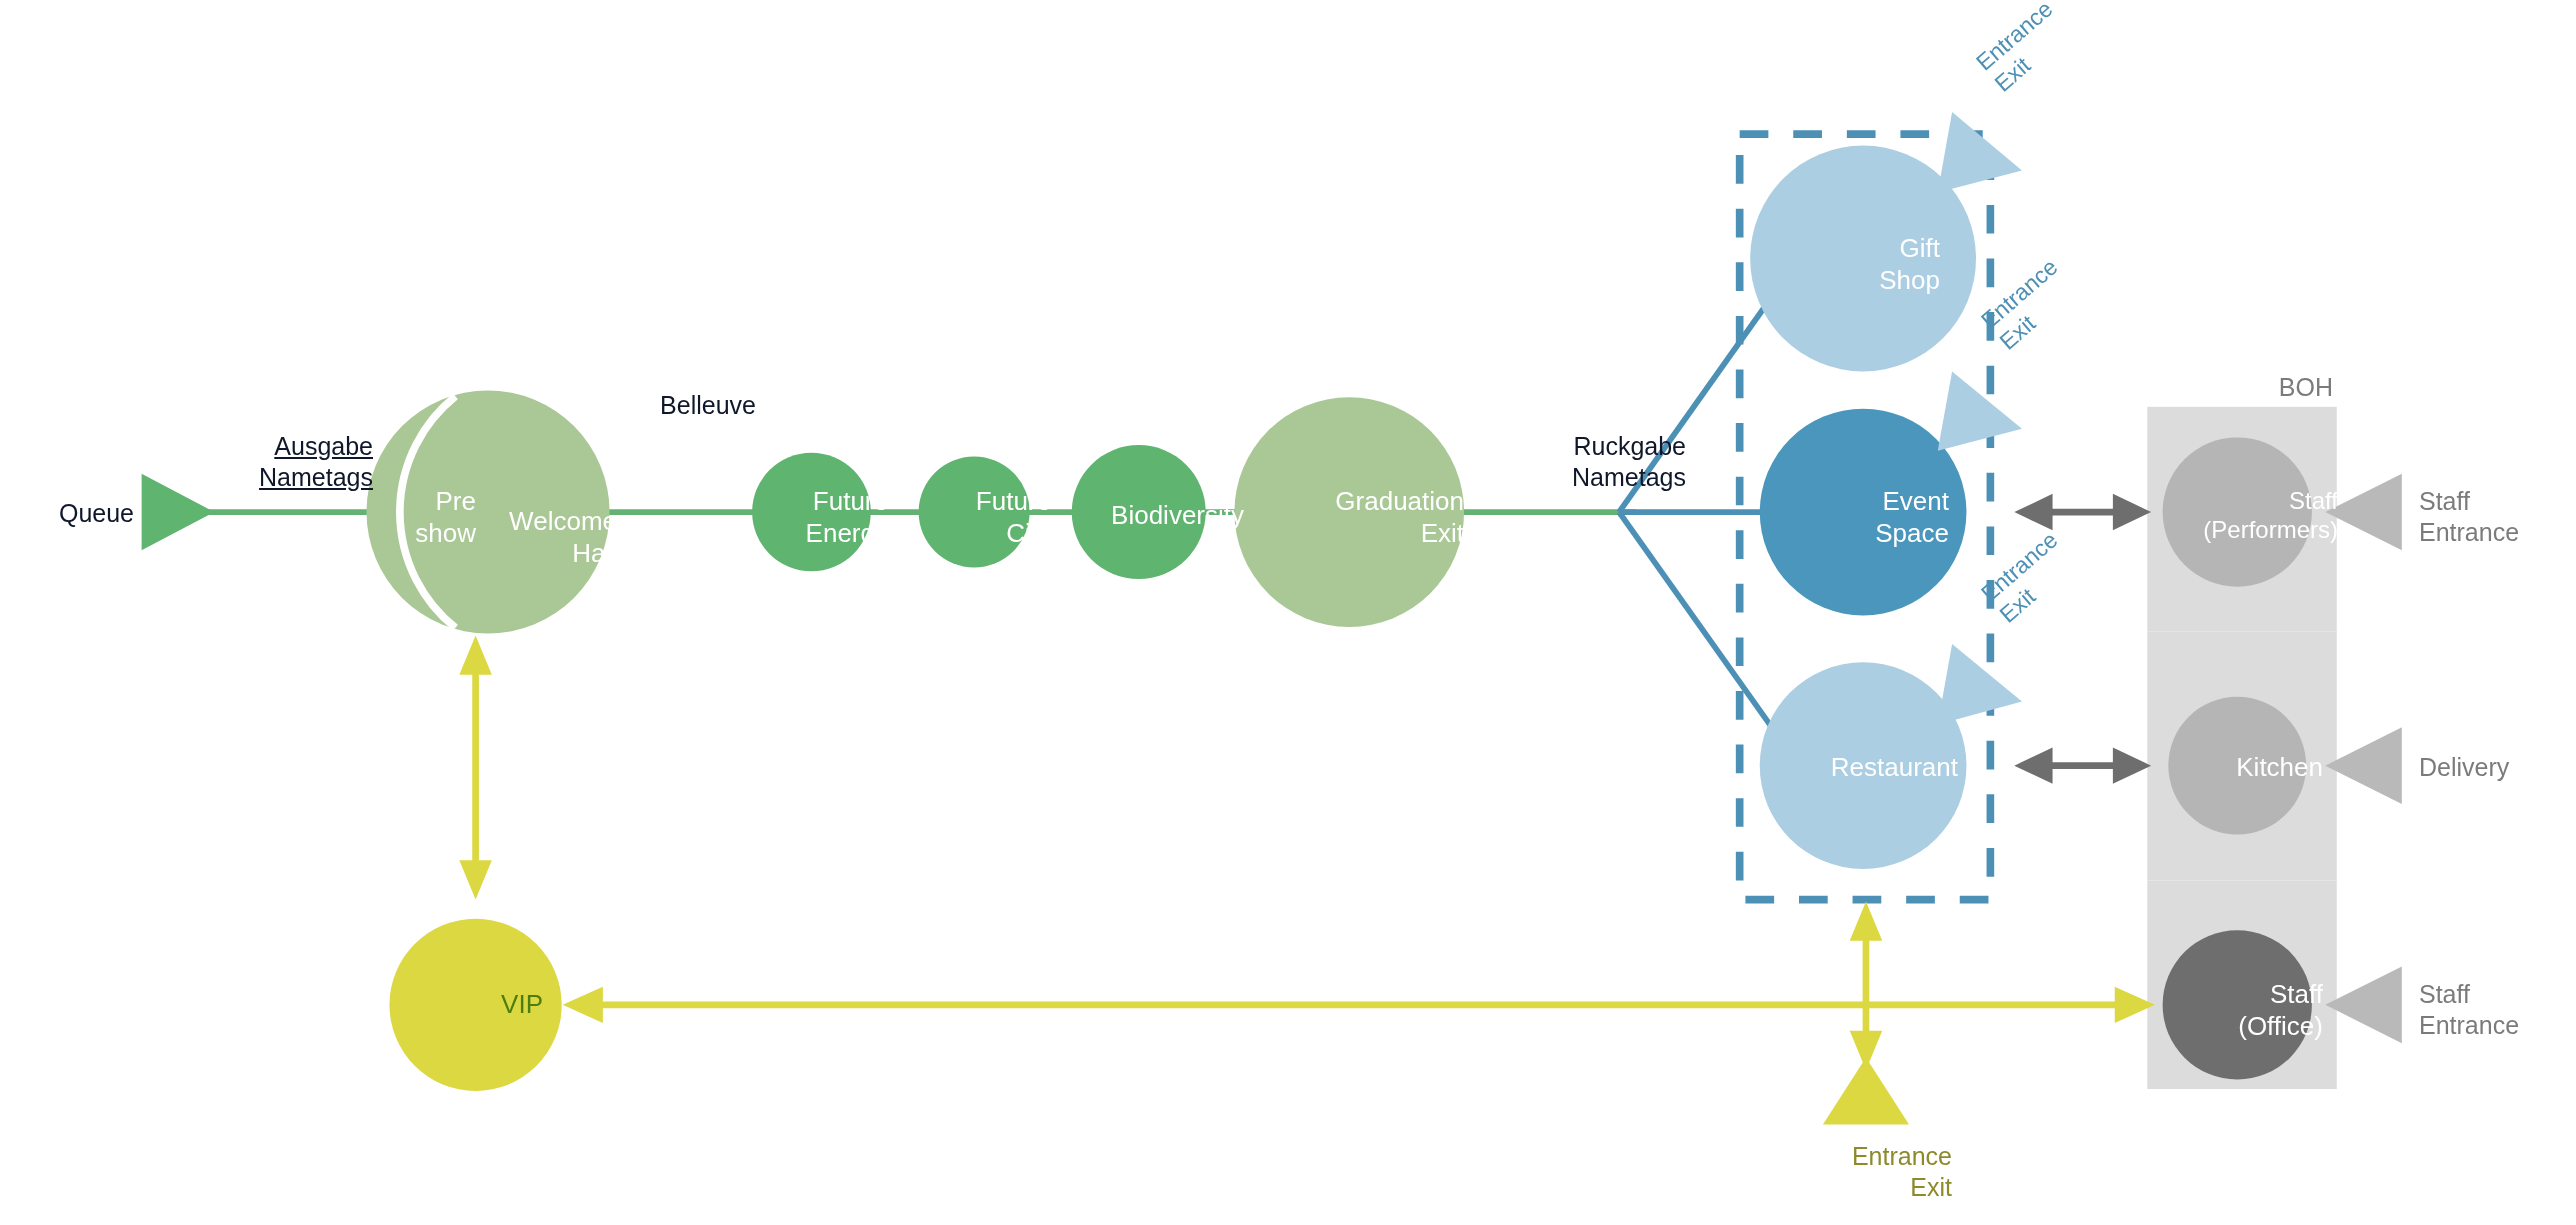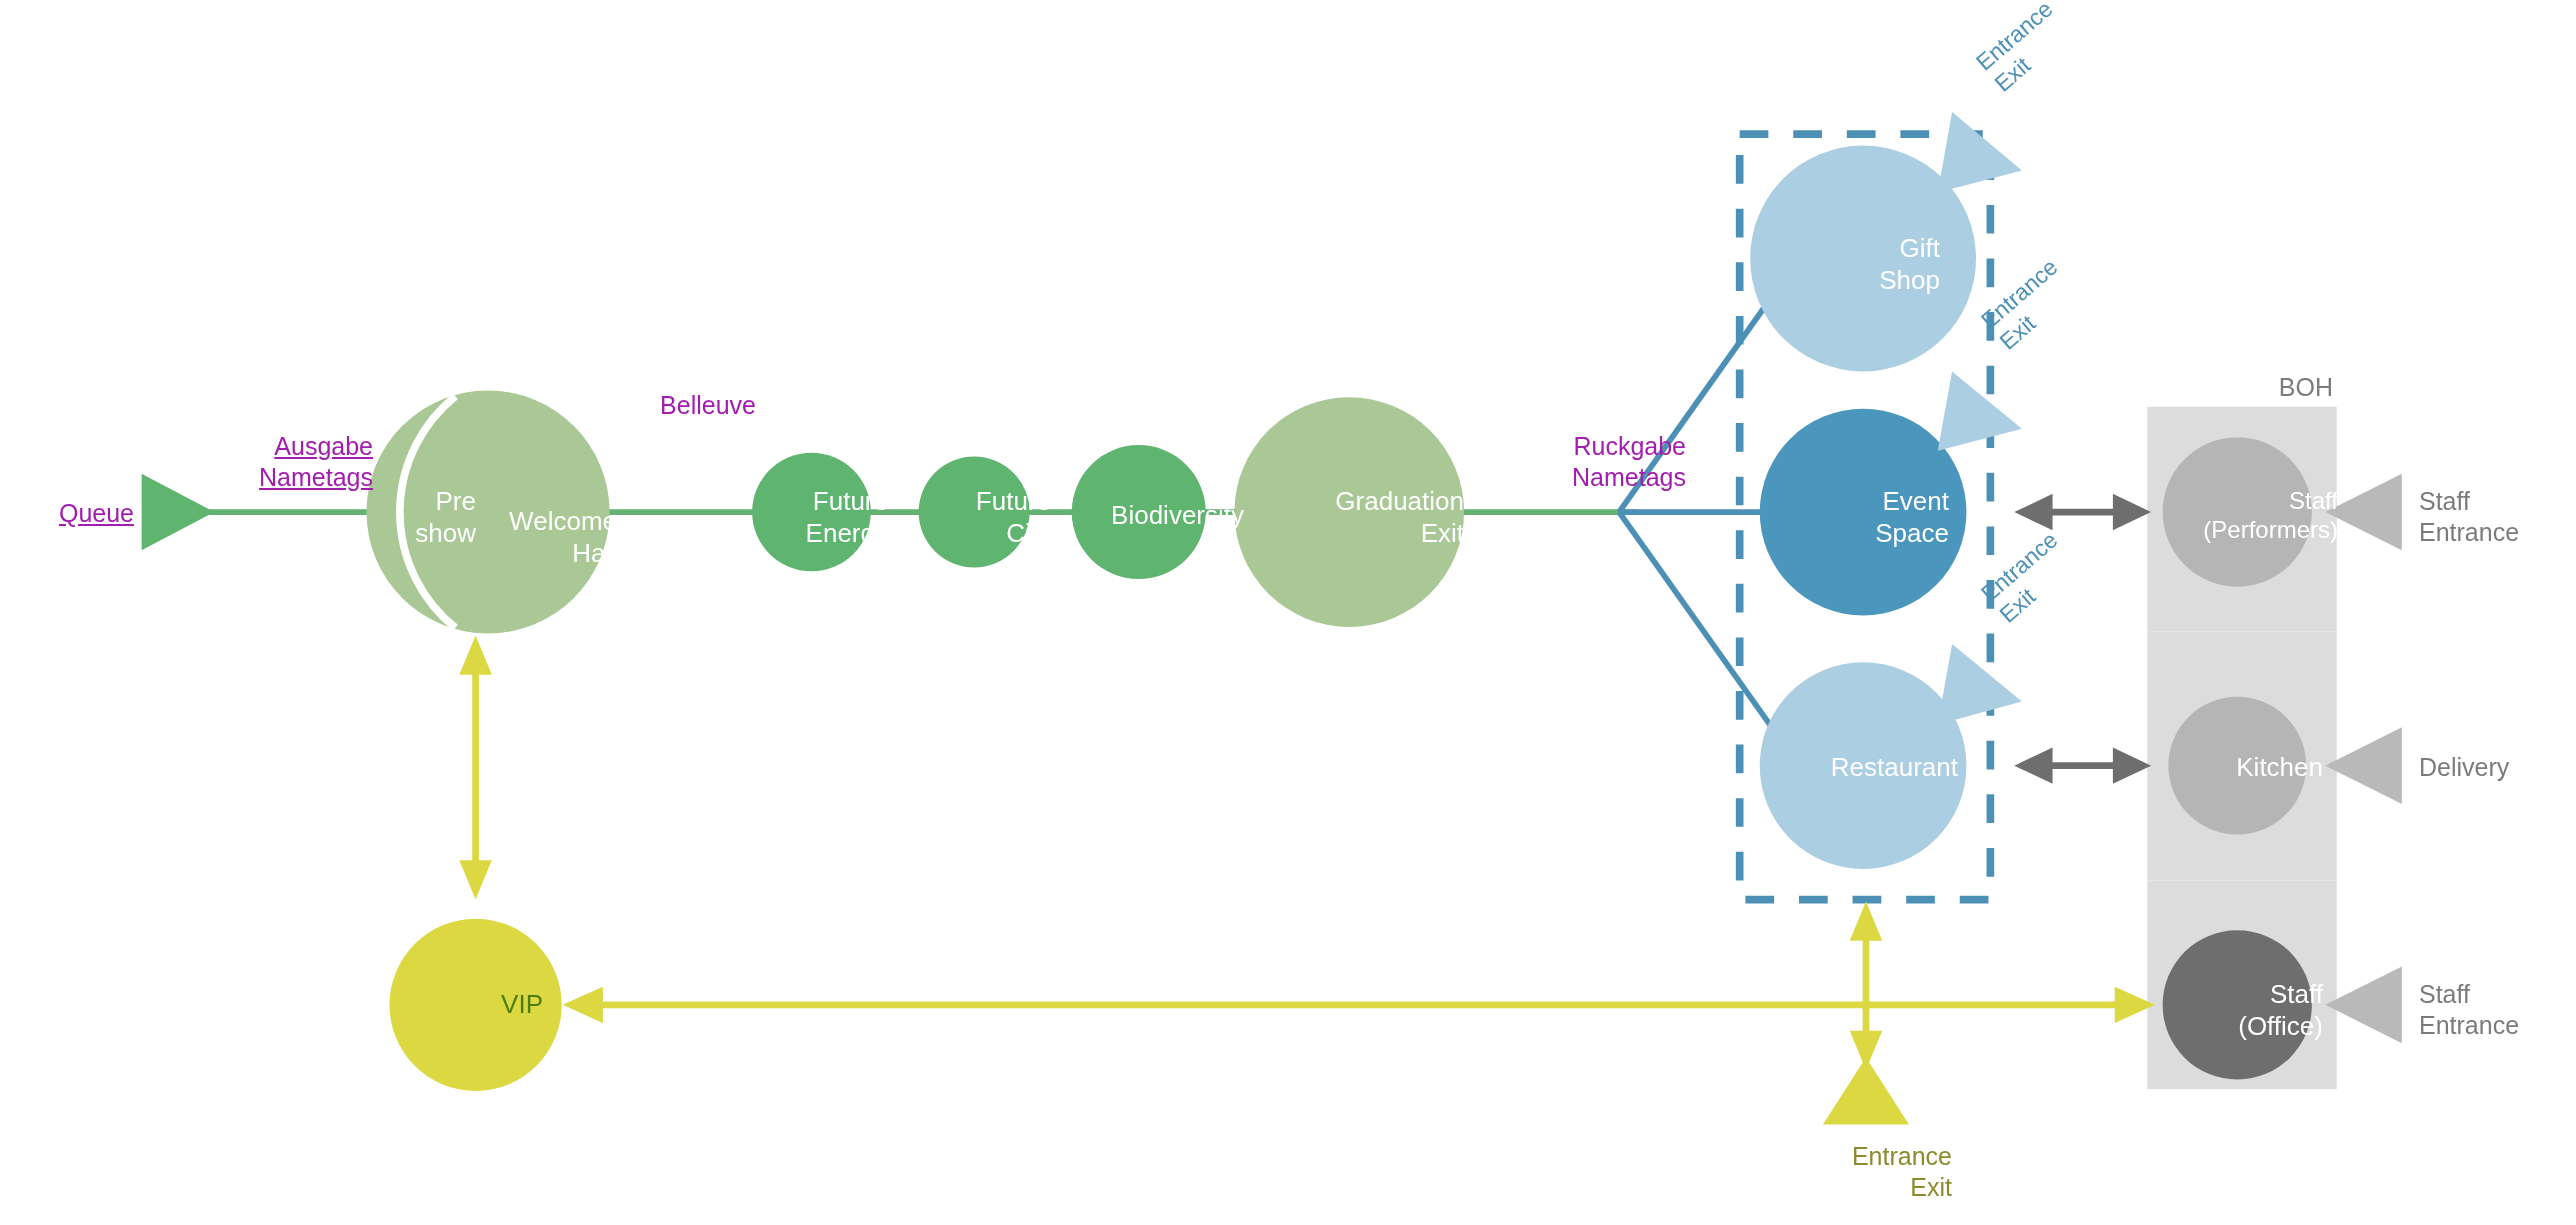--- a/index.html
+++ b/index.html
@@ -30,21 +30,21 @@
     text-align: right;
     line-height: 1.22;
     pointer-events: none;
     white-space: pre-line;
   }
   .label-white {
     color: #ffffff;
     font-size: 26px;
   }
   .label-green {
-    color: #a21caf;
+    color: #0f172a;
     font-size: 25px;
   }
   .label-grey {
     color: #7b7b7b;
     font-size: 25px;
   }
   .label-olive {
     color: #8d8a2c;
     font-size: 25px;
   }
@@ -141,21 +141,21 @@
 
     <g>
       <line x1="1950" y1="955" x2="1950" y2="1100" stroke="#dcd842" stroke-width="7"></line>
       <polygon points="1950,942 1933,983 1967,983" fill="#dcd842"></polygon>
       <polygon points="1950,1118 1933,1077 1967,1077" fill="#dcd842"></polygon>
     </g>
     <polygon points="1950,1105 1995,1175 1905,1175" fill="#dcd842"></polygon>
 
   </svg>
 
-  <div class="node-label label-green" style="left:19px; top:498px; width:115px;text-decoration:underline;">Queue</div>
+  <div class="node-label label-green" style="left:19px; top:498px; width:115px;">Queue</div>
 
   <div class="node-label label-green" style="left:191px; top:431px; width:182px;text-decoration:underline;">Ausgabe
 Nametags</div>
 
   <div class="node-label label-white" style="left:371px; top:486px; width:105px;">Pre
 show</div>
 
   <div class="node-label label-white" style="left:473px; top:486px; width:144px;margin-top:20px;">Welcome
 Hall</div>
 

